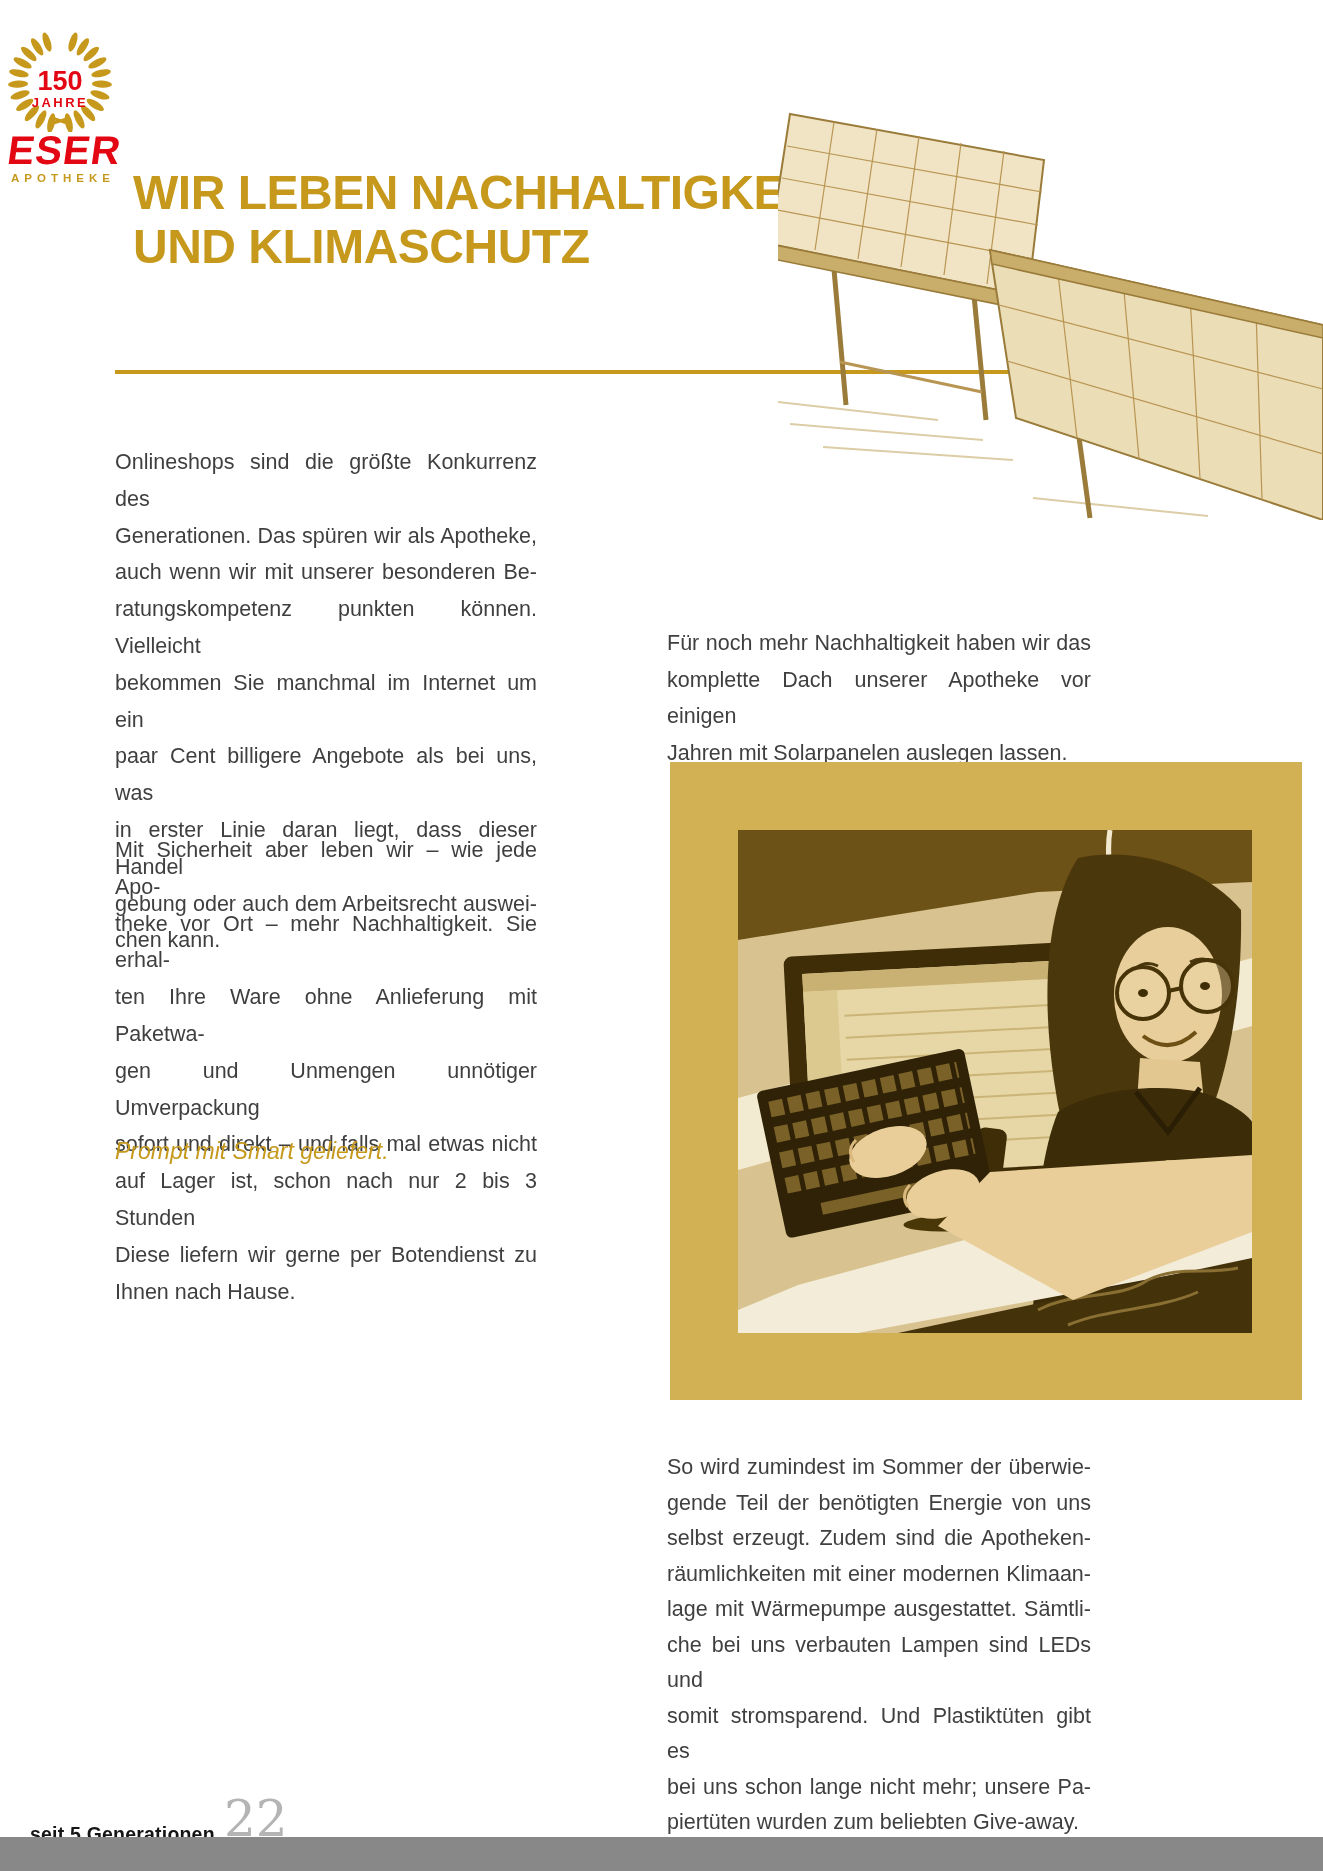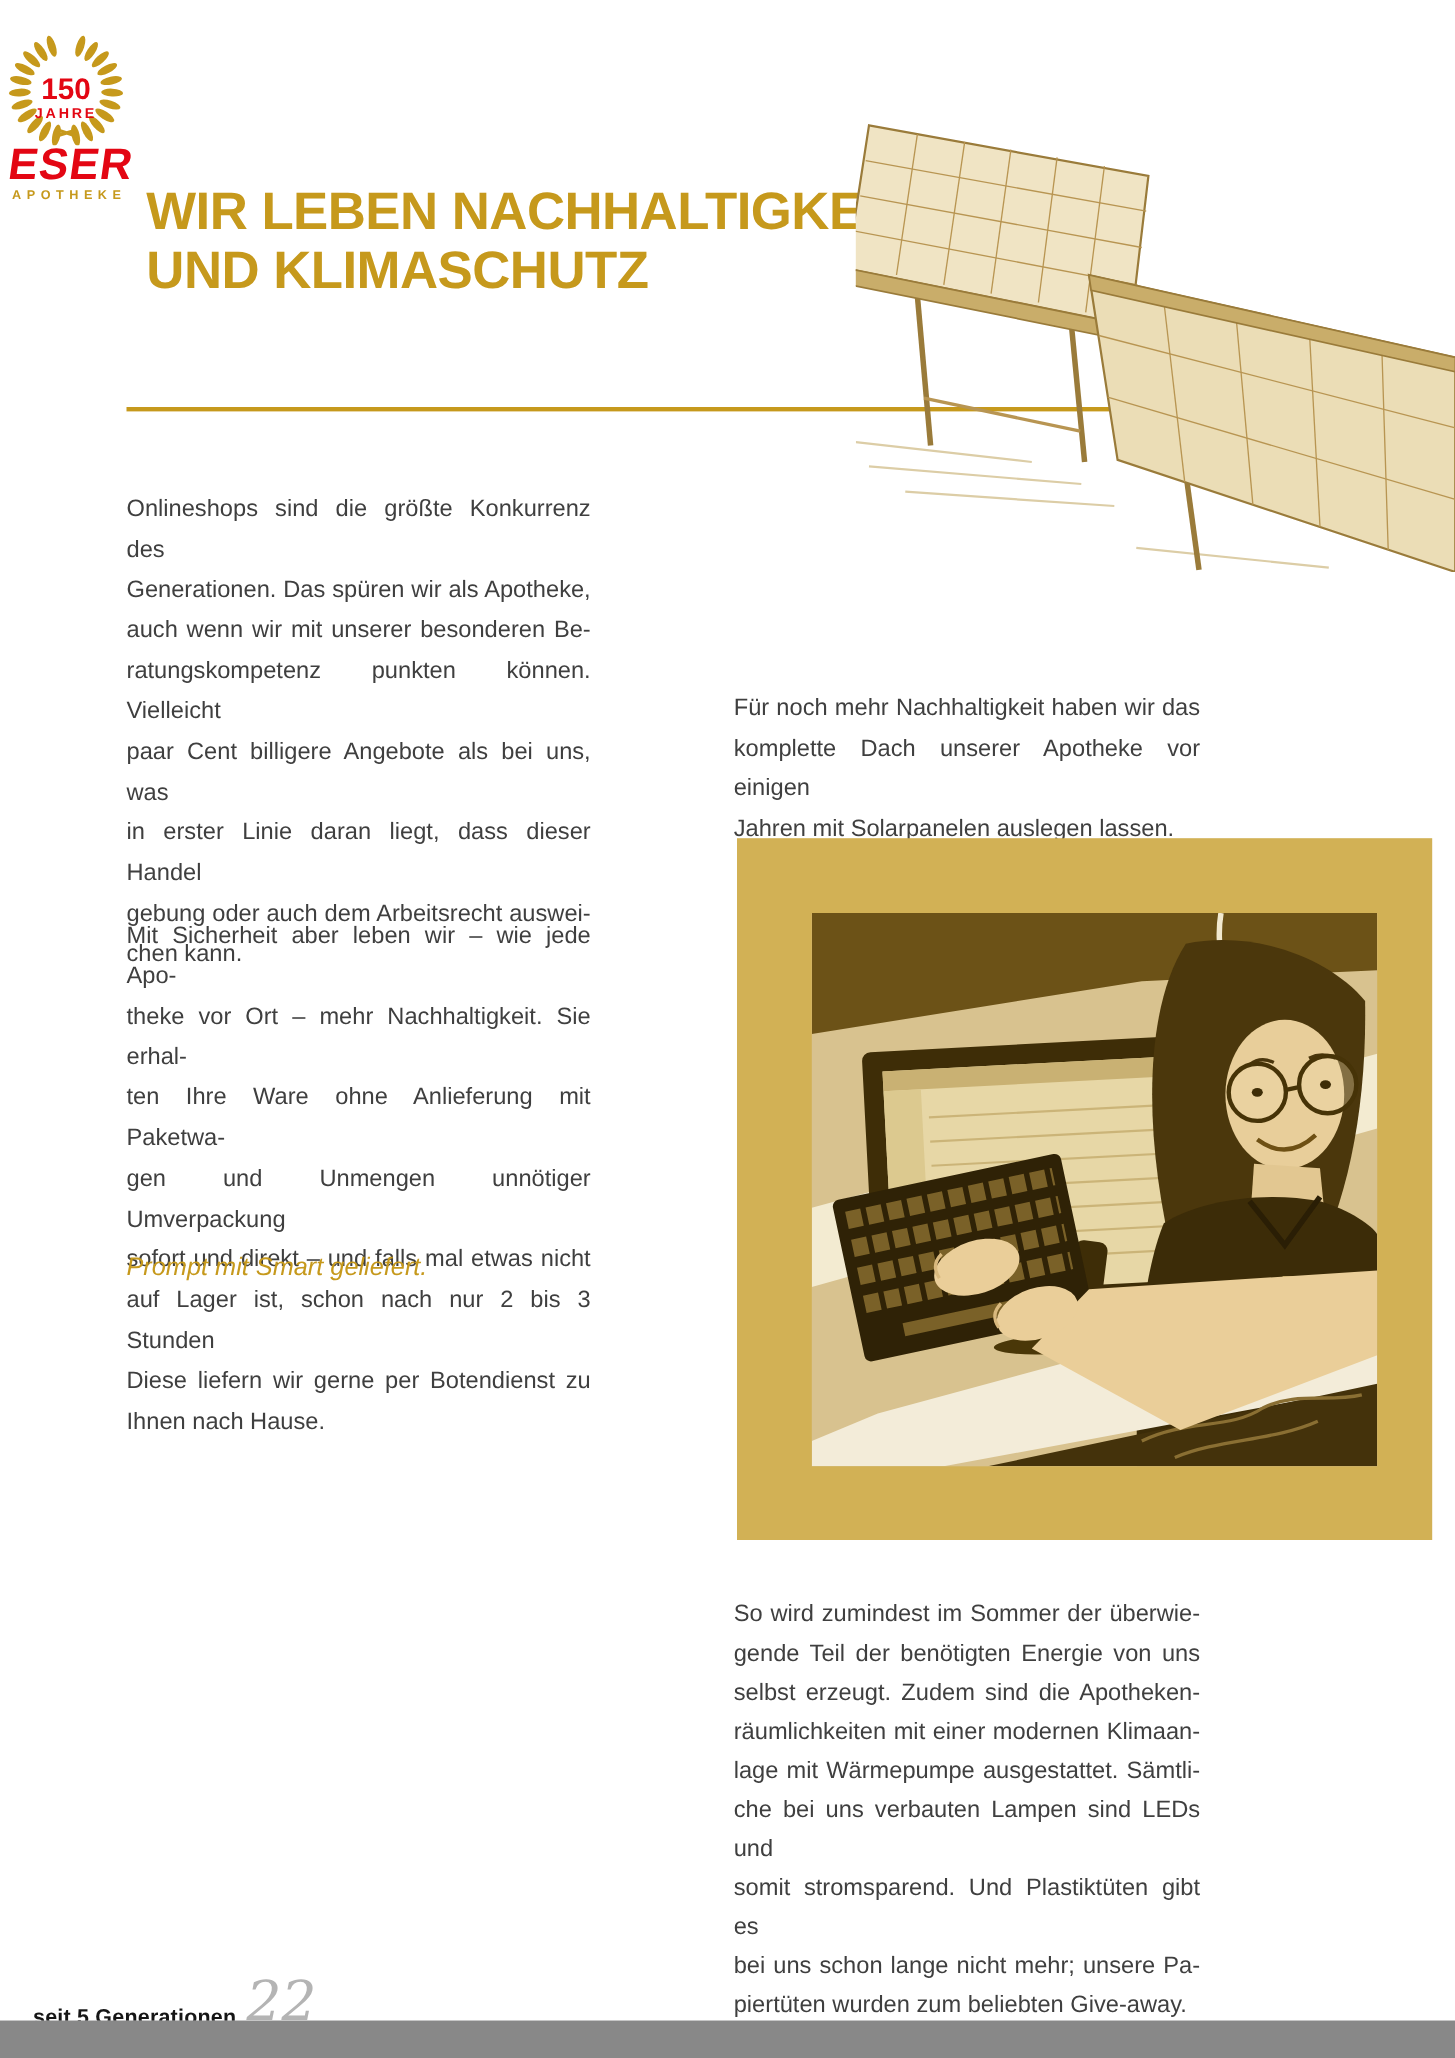--- a/index.html
+++ b/index.html
@@ -45,21 +45,21 @@
   .photo{position:absolute;left:68px;top:68px;width:514px;height:503px;overflow:hidden;background:#D8C28F;}
   
   .solar{position:absolute;left:778px;top:100px;}
   
   .tagline{
     position:absolute;left:30px;top:1823px;font-size:19.5px;font-weight:700;
     color:var(--footer);letter-spacing:0.2px;white-space:nowrap;
   }
   .pagenum{
     position:absolute;left:224px;top:1794px;font-family:"DejaVu Serif", serif;
-    font-style:italic;font-size:50px;color:var(--pagenum);line-height:1;
+    font-size:50px;color:var(--pagenum);line-height:1;
   }
   .bottombar{position:absolute;left:245px;top:1866px;width:1078px;height:5px;background:var(--gold);}
 </style>
 </head>
 <body>
 
 <div class="page">
 
   <div class="logo">
     <svg class="wreath" width="110" height="104" viewBox="0 0 110 104">
@@ -139,20 +139,21 @@
       <line x1="229" y1="261" x2="545" y2="354" stroke="#B89552" stroke-width="1.2"></line>
       <polygon points="212,150 545,225 545,238 214,164" fill="#C9AD6A" stroke="#9A7B3A" stroke-width="1.5"></polygon>
     </g>
   </svg>
 
   <div class="col" id="p1">
       <div class="tline">Onlineshops sind die größte Konkurrenz des</div>
       <div class="tline">Generationen. Das spüren wir als Apotheke,</div>
       <div class="tline">auch wenn wir mit unserer besonderen Be-</div>
       <div class="tline">ratungskompetenz punkten können. Vielleicht</div>
+      <div class="tline">bekommen Sie manchmal im Internet um ein</div>
       <div class="tline">paar Cent billigere Angebote als bei uns, was</div>
       <div class="tline">in erster Linie daran liegt, dass dieser Handel</div>
       <div class="tline">gebung oder auch dem Arbeitsrecht auswei-</div>
       <div class="tline tline-last">chen kann.</div>
     </div>
   <div class="col" id="p2">
       <div class="tline">Mit Sicherheit aber leben wir – wie jede Apo-</div>
       <div class="tline">theke vor Ort – mehr Nachhaltigkeit. Sie erhal-</div>
       <div class="tline">ten Ihre Ware ohne Anlieferung mit Paketwa-</div>
       <div class="tline">gen und Unmengen unnötiger Umverpackung</div>

